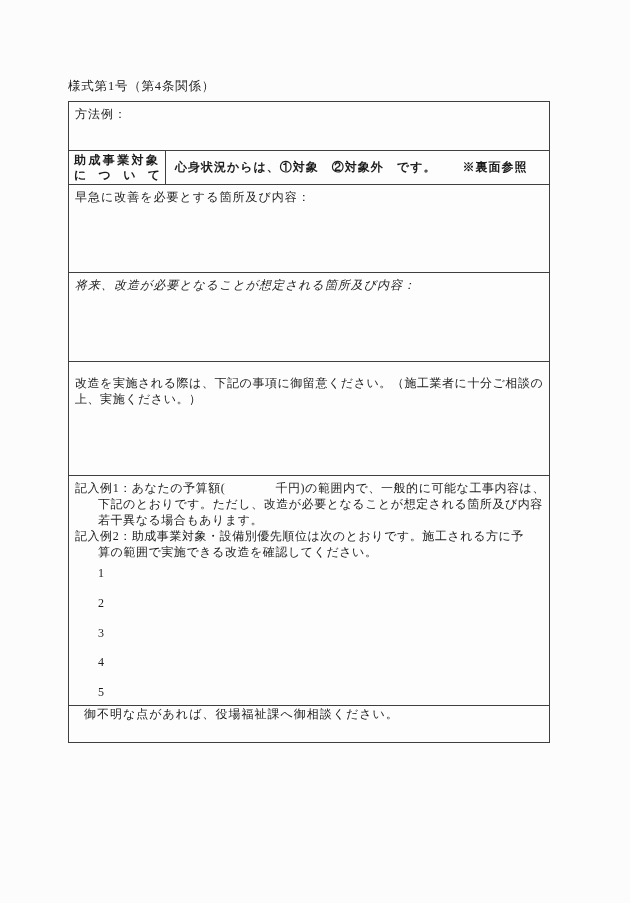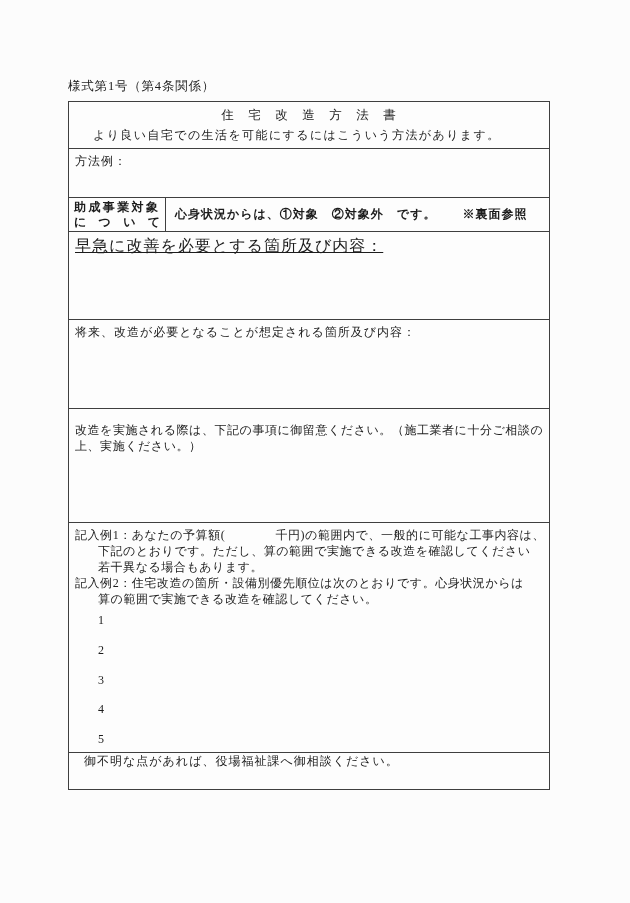--- a/index.html
+++ b/index.html
@@ -65,22 +65,22 @@
   }
   .subsidy-value {
     flex: 1;
     display: flex; align-items: center;
     padding-left: 9px;
     font-size: 12px;
     letter-spacing: 1px;
     white-space: nowrap;
   }
 
-  .row-urgent { height: 88px; padding: 4px 6px; font-size: 16px; letter-spacing: 1px; text-decoration: underline; }
-  .row-future { height: 89px; padding: 4px 6px; font-size: 12px; letter-spacing: 1px; }
+  .row-urgent { height: 88px; padding: 4px 6px; font-size: 12px; letter-spacing: 1px; }
+  .row-future { height: 89px; padding: 4px 6px; font-size: 12px; letter-spacing: 1px; font-style: italic; }
 
   .row-notice { height: 105px; padding: 4px 6px; font-size: 12px; margin-top: 9px; }
   .row-notice .line { letter-spacing: 0.55px; line-height: 16px; white-space: nowrap; }
 
   .row-examples { height: 230px; padding: 4px 6px; font-size: 12px; }
   .row-examples .line { letter-spacing: 0.55px; line-height: 16px; white-space: nowrap; }
   .row-examples .cont { padding-left: 23px; }
 
   .priority-list { list-style: none; margin-top: 5px; padding-left: 23px; }
   .priority-list li {
@@ -108,24 +108,20 @@
 </style>
 </head>
 <body>
 
 <div class="page">
 
   <div class="form-label">様式第1号（第4条関係）</div>
 
   <div class="form-table">
 
-    <div class="row row-title">
-      <div class="doc-title">住　宅　改　造　方　法　書</div>
-      <div class="doc-subtitle">より良い自宅での生活を可能にするにはこういう方法があります。</div>
-    </div>
 
     <div class="row row-method">
       <span>方法例：</span>
     </div>
 
     <div class="row row-subsidy">
       <div class="subsidy-header">
         <div class="hdr-line1">助成事業対象</div>
         <div class="hdr-line2">について</div>
       </div>
@@ -141,25 +137,25 @@
     </div>
 
     <div class="row row-notice">
       <div class="line">改造を実施される際は、下記の事項に御留意ください。（施工業者に十分ご相談の</div>
       <div class="line">上、実施ください。）</div>
     </div>
 
     <div class="row row-examples">
       <div class="para">
         <div class="line">記入例1：あなたの予算額(　　　　千円)の範囲内で、一般的に可能な工事内容は、</div>
-        <div class="line cont">下記のとおりです。ただし、算の範囲で実施できる改造を確認してください</div>
+        <div class="line cont">下記のとおりです。ただし、改造が必要となることが想定される箇所及び内容</div>
         <div class="line cont">若干異なる場合もあります。</div>
       </div>
       <div class="para">
-        <div class="line">記入例2：住宅改造の箇所・設備別優先順位は次のとおりです。心身状況からは</div>
+        <div class="line">記入例2：助成事業対象・設備別優先順位は次のとおりです。施工される方に予</div>
         <div class="line cont">算の範囲で実施できる改造を確認してください。</div>
       </div>
       <ol class="priority-list">
         <li>1</li>
         <li>2</li>
         <li>3</li>
         <li>4</li>
         <li>5</li>
       </ol>
     </div>

